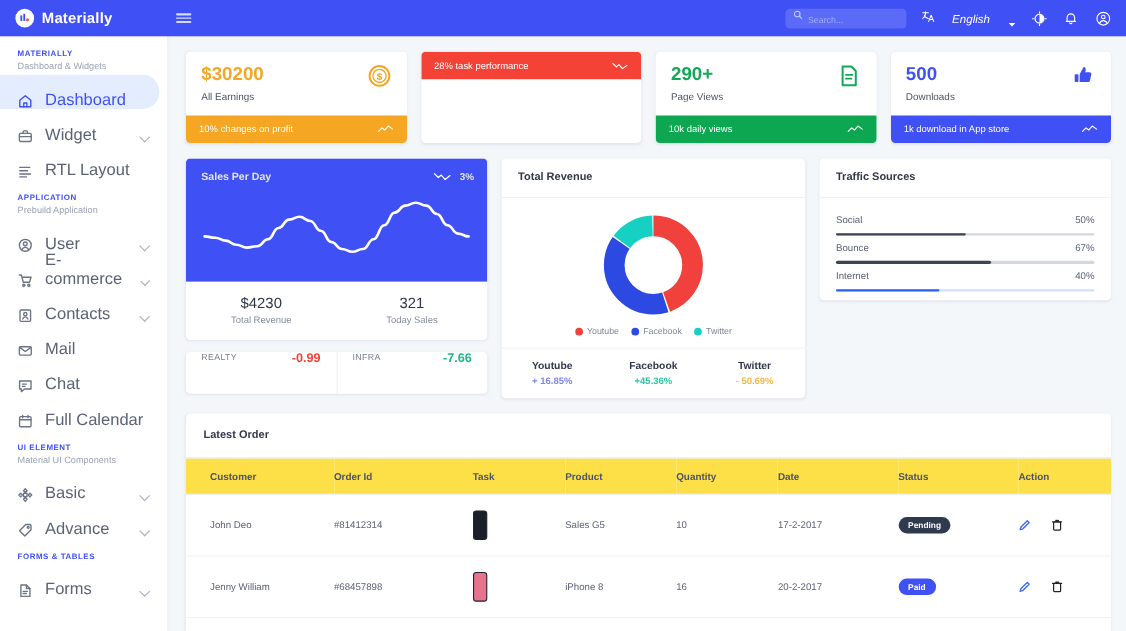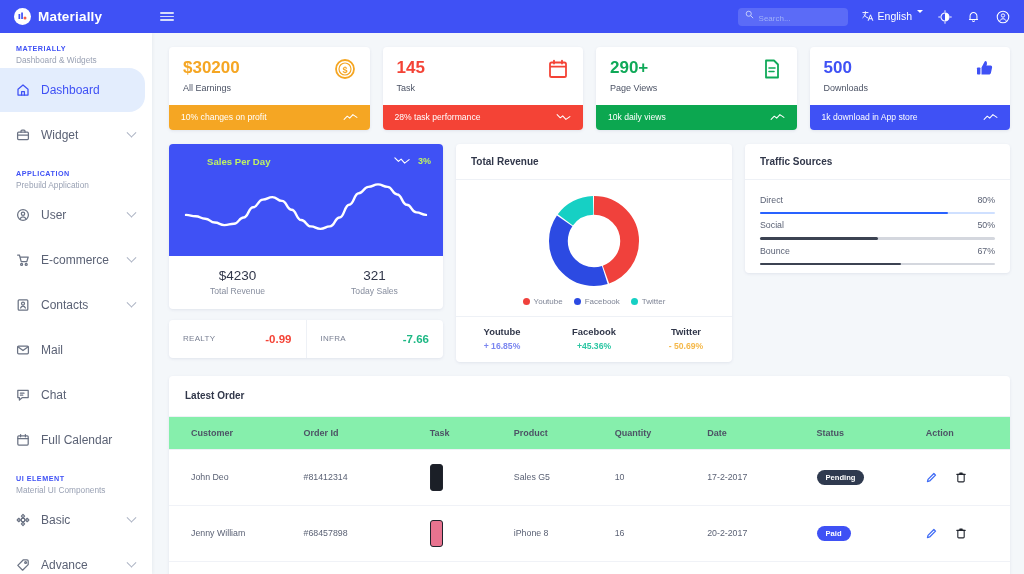--- a/index.html
+++ b/index.html
@@ -40,44 +40,45 @@
   }
   .topbar-right {
     margin-left: auto; display: flex; align-items: center; gap: 14px; padding-right: 14px;
   }
   .search-box {
     width: 110px; height: 18px; border-radius: 4px; background: #5b6bf7;
     display: flex; align-items: flex-end; gap: 5px; padding: 3px 7px;
   }
   .search-box .ph { color: #9fb0f9; font-size: 8px; }
   .tb-item {
-    display: flex; align-items: flex-start; gap: 4px; color: #fff; font-size: 10.5px;
+    display: flex; align-items: flex-end; gap: 16px; color: #fff; font-size: 10.5px;
     cursor: pointer;
+    font-style: italic;
   }
   .tb-ic { width: 15px; height: 15px; display: inline-flex; align-items: center; justify-content: center; cursor: pointer; }
   .caret-sm {
     width: 0; height: 0; border-left: 3px solid transparent; border-right: 3px solid transparent;
     border-top: 3.5px solid #fff; margin-left: 1px;
   }
 
   
   .sidebar {
     position: absolute; top: 33px; left: 0; width: 152px; bottom: 0;
     background: #fff; overflow: hidden; z-index: 20;
     box-shadow: 1px 0 3px rgba(50,60,90,.06);
   }
   .nav-section { padding: 11px 0 2px 16px; }
   .nav-section .cap {
     color: #3f51f5; font-size: 7.2px; font-weight: bold; letter-spacing: .5px;
     text-transform: uppercase;
   }
   .nav-section .sub { color: #9aa2b4; font-size: 8.3px; margin-top: 2px; }
   .nav-item {
-    height: 44px; display: flex; align-items: center; gap: 11px;
-    padding: 0 10px 0 16px; color: #5b6275; font-size: 12px; cursor: pointer;
+    height: 31px; display: flex; align-items: flex-end; gap: 11px;
+    padding: 0 10px 0 16px; color: #5b6275; font-size: 15px; cursor: pointer;
     margin: 1px 7px 1px 0; border-radius: 0 16px 16px 0; position: relative;
   }
   .nav-item .ni-ic { width: 14px; height: 14px; flex: 0 0 14px; display: flex; align-items: center; justify-content: center; }
   .nav-item.active { background: #e3edfd; color: #3f51f5; }
   .nav-item .chev {
     margin-left: auto; width: 7px; height: 7px; border-right: 1.2px solid #aab1c2;
     border-bottom: 1.2px solid #aab1c2; transform: rotate(45deg) translate(-2px,-2px);
   }
 
   
@@ -106,32 +107,32 @@
   
   .mid-row { display: flex; gap: 13px; margin-top: 14px; align-items: flex-start; }
   .col-sales { width: 274px; flex: 0 0 274px; }
   .col-rev { width: 276px; flex: 0 0 276px; }
   .col-traffic { flex: 1; }
 
   .sales-card { border-radius: 4px; overflow: hidden; background: #fff; box-shadow: 0 1px 3px rgba(62,73,114,.10); }
   .sales-blue { background: #3f51f5; height: 112px; position: relative; }
   .sales-hd {
     position: absolute; top: 12px; left: 14px; right: 12px;
-    display: flex; align-items: center; color: #bef264; margin-left: 24px;
+    display: flex; align-items: center; color: #e5e5e5;
   }
   .sales-hd .t { font-size: 9.6px; font-weight: bold; }
   .sales-hd .r { margin-left: auto; display: flex; align-items: center; gap: 8px; font-size: 9px; font-weight: bold; }
   .sales-stats { display: flex; padding: 12px 0 13px; }
   .sales-stat { flex: 1; text-align: center; }
   .sales-stat .v { font-size: 13.5px; color: #31374a; }
   .sales-stat .l { font-size: 8.6px; color: #868d9e; margin-top: 3px; }
 
   .mini-row { display: flex; margin-top: 11px; background: #fff; border-radius: 4px;
     box-shadow: 0 1px 3px rgba(62,73,114,.10); height: 38px; }
-  .mini-cell { flex: 1; display: flex; align-items: center; padding: 0 14px; }
+  .mini-cell { flex: 1; display: flex; align-items: flex-start; padding: 0 14px; }
   .mini-cell + .mini-cell { border-left: 1px solid #eef1f6; }
   .mini-cell .k { font-size: 8px; color: #7a8093; letter-spacing: .3px; }
   .mini-cell .v { margin-left: auto; font-size: 11.5px; font-weight: bold; }
 
   .card-hd { padding: 12px 15px; font-size: 10px; font-weight: bold; color: #31374a;
     border-bottom: 1px solid #eef1f6; }
 
   .donut-wrap { display: flex; flex-direction: column; align-items: center; padding: 14px 0 0; }
   .legend { display: flex; gap: 11px; margin-top: 9px; }
   .legend .li { display: flex; align-items: center; gap: 4px; font-size: 8px; color: #7f8596; }
@@ -146,21 +147,21 @@
   .tr-top { display: flex; align-items: center; font-size: 8.8px; color: #5b6275; }
   .tr-top .pc { margin-left: auto; color: #5b6275; }
   .tr-bar { height: 2.6px; border-radius: 2px; margin-top: 7px; position: relative; }
   .tr-fill { height: 100%; border-radius: 2px; }
 
   
   .order-card { margin-top: 14px; background: #fff; border-radius: 4px;
     box-shadow: 0 1px 3px rgba(62,73,114,.10); overflow: hidden; }
   .order-hd { padding: 14px 16px 15px; font-size: 10px; font-weight: bold; color: #31374a; }
   table { width: 100%; border-collapse: collapse; }
-  thead tr { background: #86efac; }
+  thead tr { background: #fde047; }
   th {
     text-align: left; font-size: 9px; font-weight: bold; color: #4c5365;
     padding: 11px 0 11px 0; border-top: 1px solid #eef1f6; border-bottom: 1px solid #eef1f6;
   }
   td { font-size: 8.8px; color: #5b6275; padding: 14px 0; border-bottom: 1px solid #f0f2f7; }
   th:first-child, td:first-child { padding-left: 22px; }
   .phone-th { width: 44px; height: 30px; border-radius: 2px; position: relative; }
   .badge {
     display: inline-block; padding: 3px 9px; border-radius: 11px; color: #fff;
     font-size: 7.6px; font-weight: bold;
@@ -258,20 +259,29 @@
           <span class="ni-ic">
             <svg width="14" height="14" viewBox="0 0 14 14">
               <rect x="1.6" y="4.2" width="10.8" height="7.4" rx="1" stroke="#6b7384" stroke-width="1.25" fill="none" stroke-linecap="round" stroke-linejoin="round"></rect>
               <path d="M5 4.2V3a1 1 0 011-1h2a1 1 0 011 1v1.2" stroke="#6b7384" stroke-width="1.25" fill="none" stroke-linecap="round" stroke-linejoin="round"></path>
               <path d="M1.6 7.2h10.8" stroke="#6b7384" stroke-width="1.25" fill="none" stroke-linecap="round" stroke-linejoin="round"></path>
             </svg>
           </span>
           <span>Widget</span>
           <span class="chev"></span>
         </div>
+        <div class="nav-item">
+          <span class="ni-ic">
+            <svg width="14" height="14" viewBox="0 0 14 14">
+              <path d="M2 3.2h9M2 6.2h7M2 9.2h9M2 11.8h6" stroke="#6b7384" stroke-width="1.25" fill="none" stroke-linecap="round" stroke-linejoin="round"></path>
+              <circle cx="11.6" cy="9.2" r=".7" fill="#6b7384"></circle>
+            </svg>
+          </span>
+          <span>RTL Layout</span>
+        </div>
         <div class="nav-section">
           <div class="cap">APPLICATION</div>
           <div class="sub">Prebuild Application</div>
         </div>
         <div class="nav-item">
           <span class="ni-ic">
             <svg width="14" height="14" viewBox="0 0 14 14">
               <circle cx="7" cy="7" r="5.4" stroke="#6b7384" stroke-width="1.25" fill="none" stroke-linecap="round" stroke-linejoin="round"></circle>
               <circle cx="7" cy="5.7" r="1.7" stroke="#6b7384" stroke-width="1.25" fill="none" stroke-linecap="round" stroke-linejoin="round"></circle>
               <path d="M3.9 11.2c.6-1.6 1.7-2.3 3.1-2.3s2.5.7 3.1 2.3" stroke="#6b7384" stroke-width="1.25" fill="none" stroke-linecap="round" stroke-linejoin="round"></path>
@@ -393,33 +403,20 @@
      <div class="stat-foot" style="background:#f5a623">
        <span>10% changes on profit</span>
        <span class="spark">
               <svg width="15" height="8" viewBox="0 0 18 10" fill="none">
                 <polyline points="1,8 5,4 8,6.5 12,2 17,5.5" stroke="#fff" stroke-width="1.3" stroke-linecap="round" stroke-linejoin="round"></polyline>
               </svg>
             </span>
      </div>
         </div>
         <div class="stat-card">
-          <div class="stat-top">
-       <div>
-         <div class="stat-num" style="color:#f44336">145</div>
-         <div class="stat-lbl">Task</div>
-       </div>
-       <div class="stat-ic">
-              <svg width="22" height="22" viewBox="0 0 22 22" fill="none">
-                <rect x="3" y="4.5" width="16" height="14.5" rx="1.6" stroke="#f44336" stroke-width="1.8"></rect>
-                <path d="M3 8.6h16" stroke="#f44336" stroke-width="1.8"></path>
-                <path d="M7 2.6v3M15 2.6v3" stroke="#f44336" stroke-width="1.8" stroke-linecap="round"></path>
-              </svg>
-            </div>
-     </div>
      <div class="stat-foot" style="background:#f44336">
        <span>28% task performance</span>
        <span class="spark">
               <svg width="15" height="8" viewBox="0 0 18 10" fill="none">
                 <polyline points="1,2 5,6 8,3.5 12,8 17,4.5" stroke="#fff" stroke-width="1.3" stroke-linecap="round" stroke-linejoin="round"></polyline>
               </svg>
             </span>
      </div>
         </div>
         <div class="stat-card">
@@ -551,43 +548,43 @@
             </div>
         </div>
       </div>
 
       <div class="col-traffic">
         <div class="card">
           <div class="card-hd">Traffic Sources</div>
           <div class="traffic-body" id="traffic-body">
               <div class="tr-item">
                 <div class="tr-top">
-      <span>Direct</span>
-      <span class="pc">80%</span>
-    </div>
-    <div class="tr-bar" style="background:#cfe0ff">
-      <div class="tr-fill" style="width:80%;background:#2962ff"></div>
-    </div>
-              </div>
-              <div class="tr-item">
-                <div class="tr-top">
       <span>Social</span>
       <span class="pc">50%</span>
     </div>
     <div class="tr-bar" style="background:#d4d7de">
       <div class="tr-fill" style="width:50%;background:#3c4352"></div>
     </div>
               </div>
               <div class="tr-item">
                 <div class="tr-top">
       <span>Bounce</span>
       <span class="pc">67%</span>
     </div>
     <div class="tr-bar" style="background:#d4d7de">
       <div class="tr-fill" style="width:60%;background:#3c4352"></div>
+    </div>
+              </div>
+              <div class="tr-item">
+                <div class="tr-top">
+      <span>Internet</span>
+      <span class="pc">40%</span>
+    </div>
+    <div class="tr-bar" style="background:#cfe0ff">
+      <div class="tr-fill" style="width:40%;background:#2962ff"></div>
     </div>
               </div>
             </div>
         </div>
       </div>
     </div>
 
     <div class="order-card">
       <div class="order-hd">Latest Order</div>
       <table>

